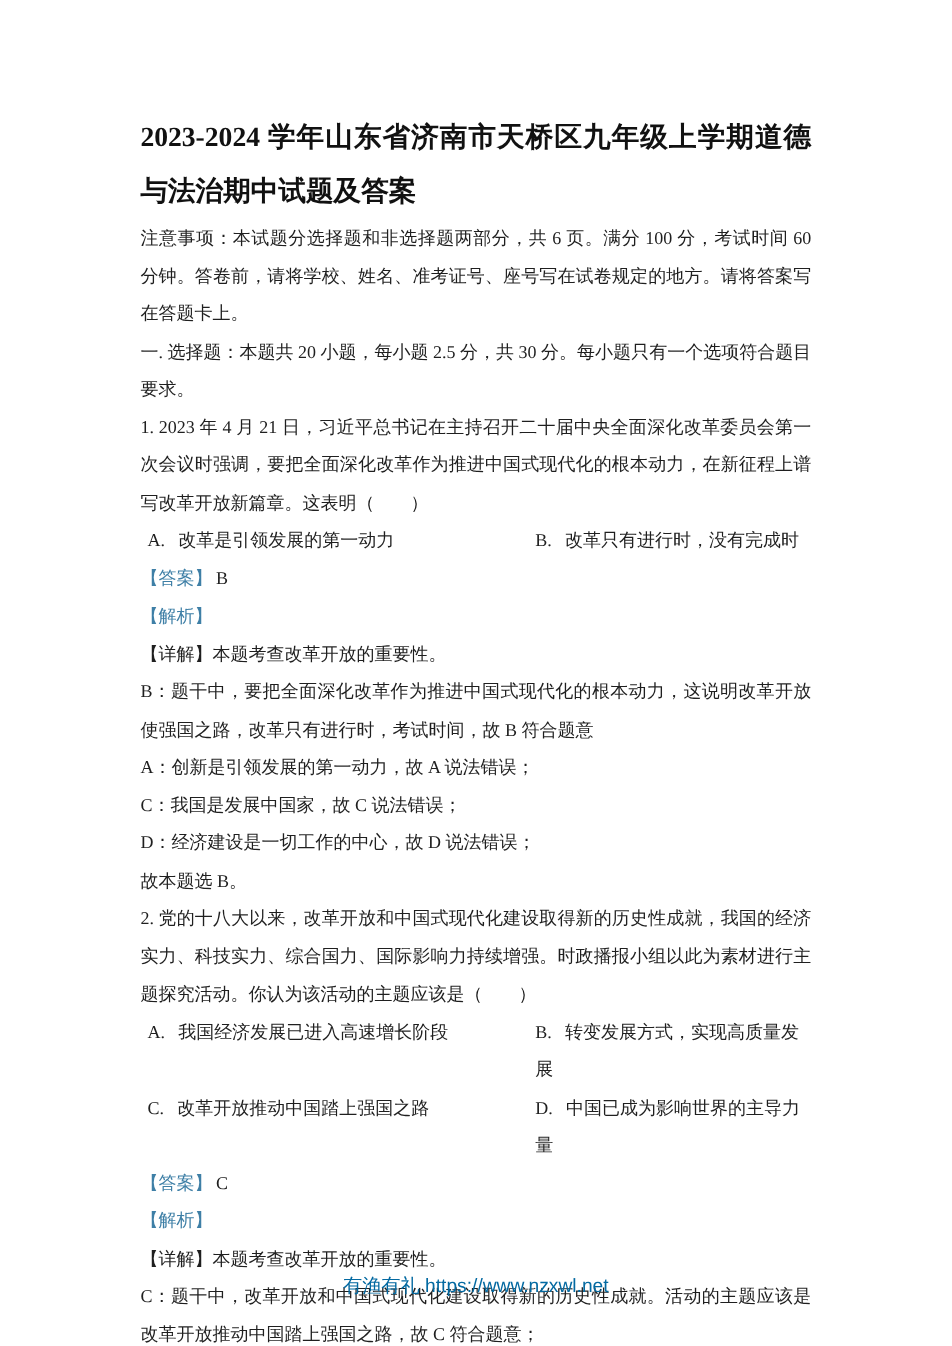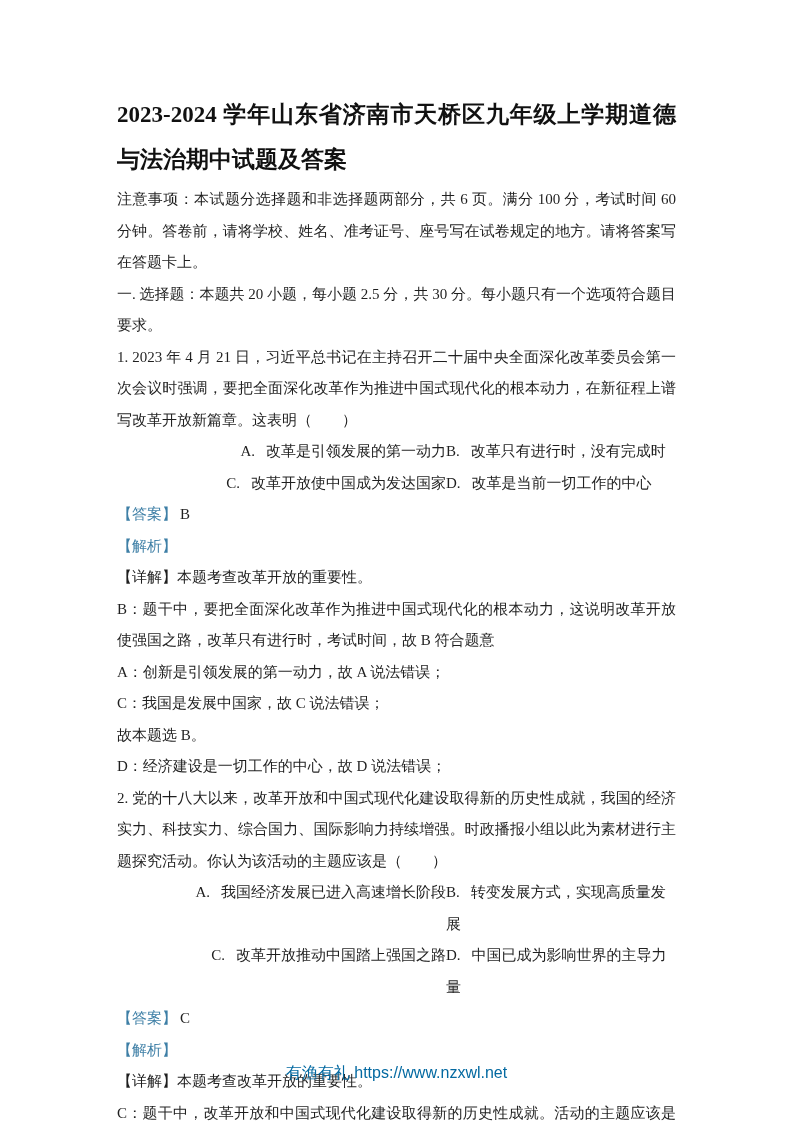--- a/index.html
+++ b/index.html
@@ -29,21 +29,21 @@
     line-height: 31.5px;
     text-align: justify;
     text-justify: inter-ideograph;
   }
   .opt-row {
     display: flex;
     font-size: 15px;
     line-height: 31.5px;
     padding-left: 6px;
   }
-  .opt-left { width: 323px; flex: 0 0 323px; text-align: right; }
+  .opt-left { width: 323px; flex: 0 0 323px; }
   .opt-label { margin-right: 11px; }
   .accent {  }
   .bold { font-weight: normal; }
   .answer-value { margin-left: 3px; }
   .footer {
     position: absolute;
     left: 0;
     top: 1062px;
     width: 100%;
     text-align: center;
@@ -66,42 +66,34 @@
     <p class="p">1.  2023 年 4 月 21 日，习近平总书记在主持召开二十届中央全面深化改革委员会第一次会议时强调，要把全面深化改革作为推进中国式现代化的根本动力，在新征程上谱写改革开放新篇章。这表明（　　）</p>
 
     <div class="opt-row">
       <div class="opt-left">
         <span class="opt-label">A.</span><span>改革是引领发展的第一动力</span>
       </div>
       <div>
         <span class="opt-label">B.</span><span>改革只有进行时，没有完成时</span>
       </div>
     </div>
-    <div class="opt-row">
-      <div class="opt-left">
-        <span class="opt-label">C.</span><span>改革开放使中国成为发达国家</span>
-      </div>
-      <div>
-        <span class="opt-label">D.</span><span>改革是当前一切工作的中心</span>
-      </div>
-    </div>
 
     <p class="p">
       <span class="accent" style="color: rgb(62, 127, 166);">【答案】</span><span class="answer-value">B</span>
     </p>
     <p class="p accent" style="color: rgb(62, 127, 166);">【解析】</p>
     <p class="p">
       <span class="bold">【详解】</span><span>本题考查改革开放的重要性。</span>
     </p>
 
     <p class="p">B：题干中，要把全面深化改革作为推进中国式现代化的根本动力，这说明改革开放使强国之路，改革只有进行时，考试时间，故 B 符合题意</p>
     <p class="p">A：创新是引领发展的第一动力，故 A 说法错误；</p>
     <p class="p">C：我国是发展中国家，故 C 说法错误；</p>
+    <p class="p">D：经济建设是一切工作的中心，故 D 说法错误；</p>
     <p class="p">故本题选 B。</p>
-    <p class="p">D：经济建设是一切工作的中心，故 D 说法错误；</p>
   </section>
 
   <section>
     <p class="p">2.  党的十八大以来，改革开放和中国式现代化建设取得新的历史性成就，我国的经济实力、科技实力、综合国力、国际影响力持续增强。时政播报小组以此为素材进行主题探究活动。你认为该活动的主题应该是（　　）</p>
 
     <div class="opt-row">
       <div class="opt-left">
         <span class="opt-label">A.</span><span>我国经济发展已进入高速增长阶段</span>
       </div>
       <div>

